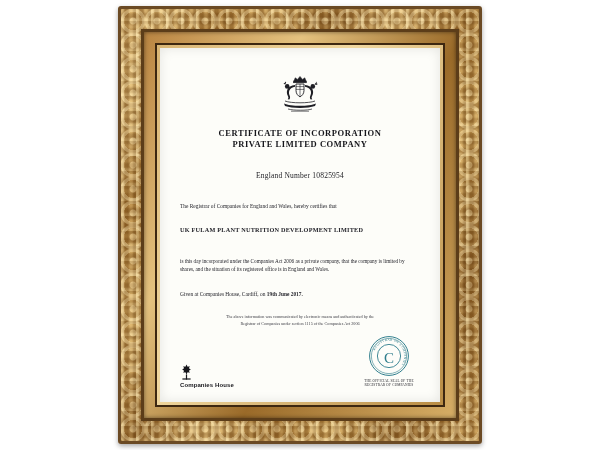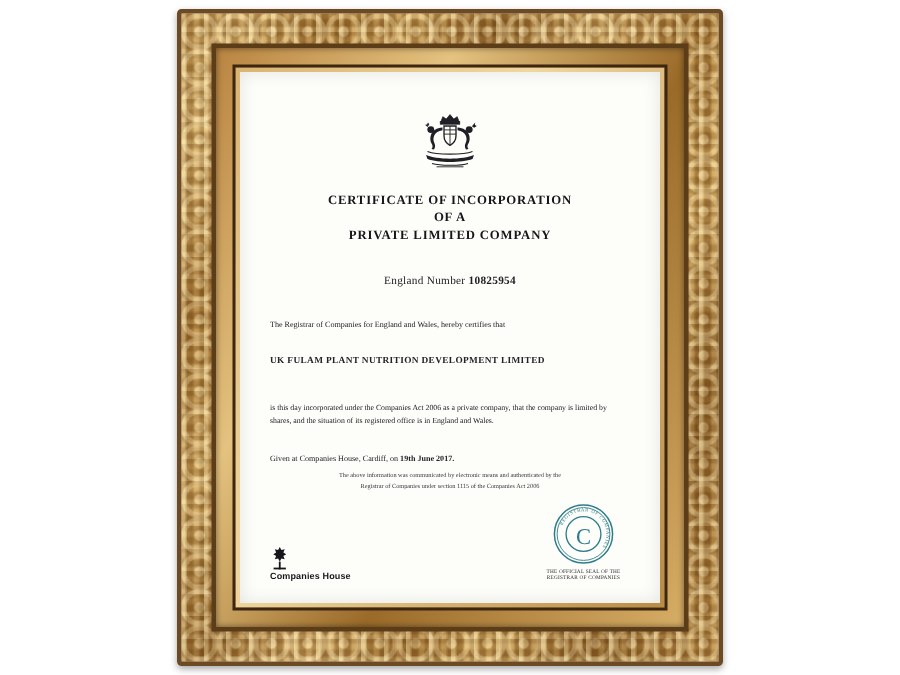--- a/index.html
+++ b/index.html
@@ -133,21 +133,21 @@
     font-weight: bold;
     color: #15151a;
   }
 
   .company-number {
     text-align: center;
     margin-top: 20px;
     font-size: 7.5px;
     letter-spacing: 0.2px;
   }
-  .company-number .num { font-weight: bold; }
+  .company-number .num { font-weight: normal; }
 
   .body-block {
     margin-top: 22px;
     font-size: 5.4px;
     line-height: 1.6;
     color: #23232a;
   }
   .registrar-line { margin-bottom: 14px; }
   .company-name {
     font-size: 6.2px;
@@ -258,21 +258,20 @@
               <path d="M13 27 c6 2.4 24 2.4 30 0" fill="none" stroke-width="0.8"></path>
               <path d="M12 29.4 c7 3.2 25 3.2 32 0 l-1 2.6 c-7 2.6 -23 2.6 -30 0z" fill="#1f1f25" stroke="none"></path>
               <path d="M16 35 c5 1.6 20 1.6 24 0" fill="none" stroke-width="0.7"></path>
               <path d="M19 37.2 h18" stroke-width="0.6"></path>
             </g>
           </svg>
         </div>
 
         <div class="title-block">
           <div class="title-line">CERTIFICATE OF INCORPORATION</div>
-          <div class="title-line">OF A</div>
           <div class="title-line">PRIVATE LIMITED COMPANY</div>
         </div>
 
         <div class="company-number">
           <span>England Number</span>
           <span class="num">10825954</span>
         </div>
 
         <div class="body-block">
           <div class="registrar-line">The Registrar of Companies for England and Wales, hereby certifies that</div>

